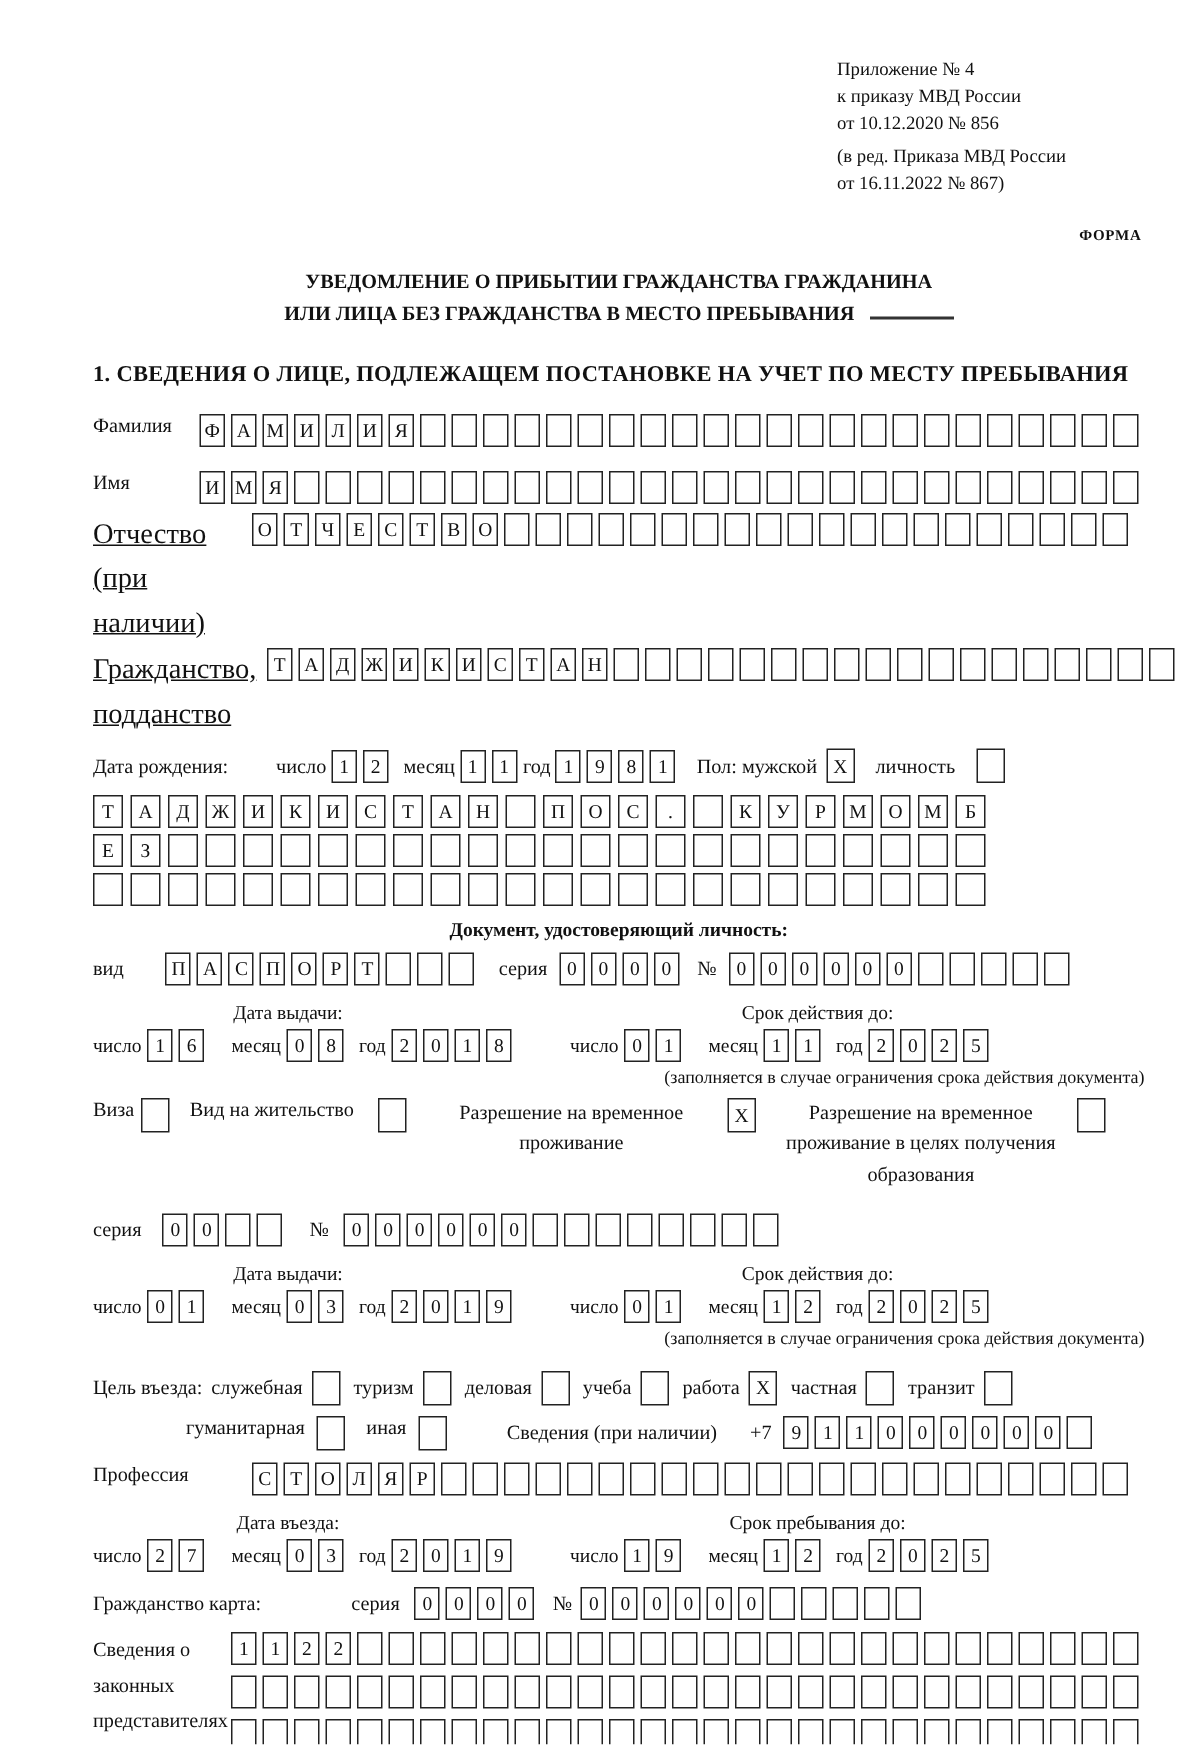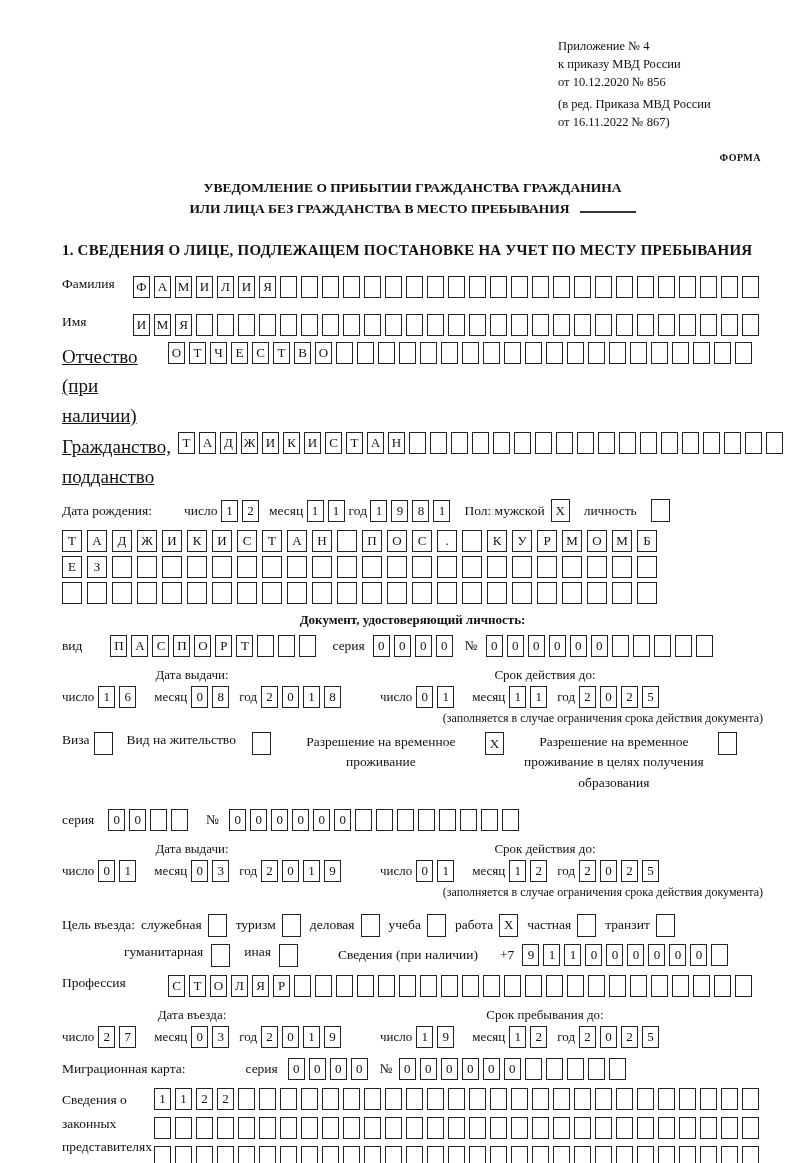--- a/index.html
+++ b/index.html
@@ -690,21 +690,21 @@
             <span class="cell">2</span>
             <span class="cell">0</span>
             <span class="cell">2</span>
             <span class="cell">5</span>
           </span>
       </div>
     </div>
   </div>
 
   <div class="row r-mk">
-    <span class="lbl">Миграционная карта:</span>
+    <span class="lbl">Гражданство карта:</span>
     <span class="g1"></span>
     <span class="lbl">серия</span>
     <span class="g3"></span>
     <span class="cells">
         <span class="cell">0</span>
         <span class="cell">0</span>
         <span class="cell">0</span>
         <span class="cell">0</span>
       </span>
     <span class="g2"></span>

